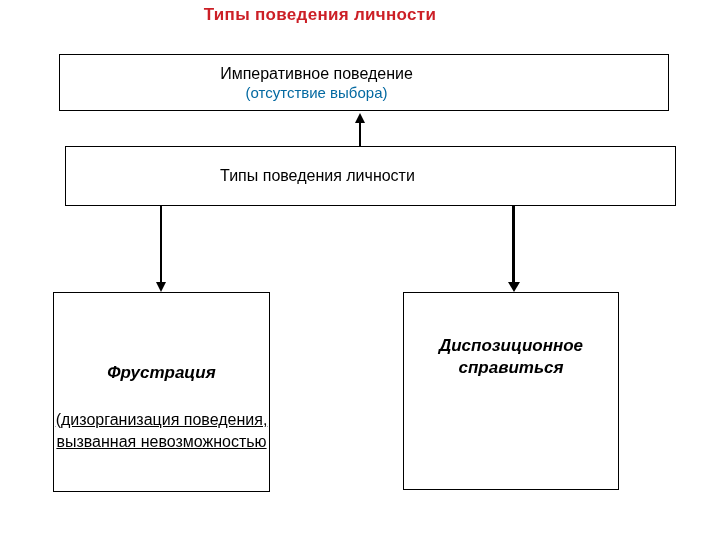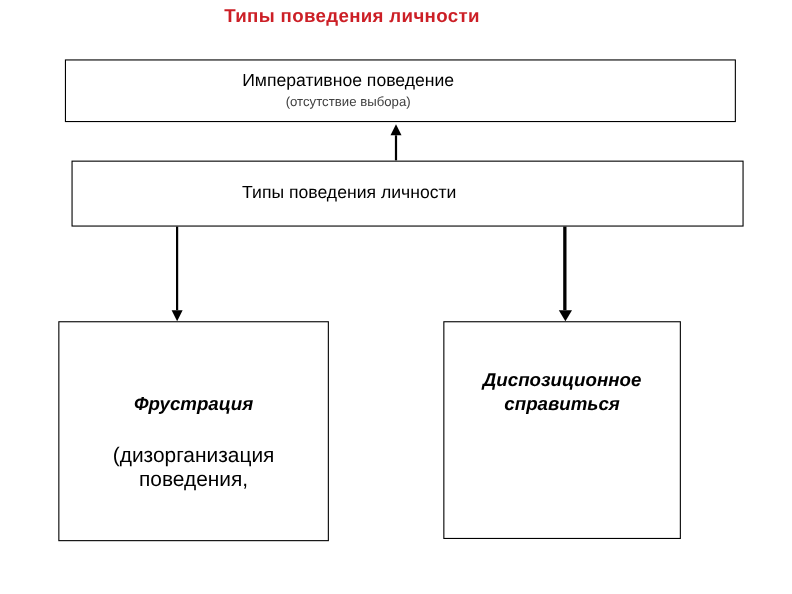--- a/index.html
+++ b/index.html
@@ -32,36 +32,37 @@
     box-sizing: border-box;
     display: flex;
     flex-direction: column;
     justify-content: center;
     align-items: center;
     text-align: center;
   }
 
   .box-imperative { left: 59px;  top: 54px;  width: 610px; height: 57px;  padding-right: 95px; }
   .box-types      { left: 65px;  top: 146px; width: 611px; height: 60px;  padding-right: 106px; }
-  .box-frustration   { left: 53px;  top: 292px; width: 246px; height: 200px; justify-content: flex-start; padding-top: 64px; }
+  .box-frustration   { left: 53px;  top: 292px; width: 217px; height: 200px; justify-content: center; padding-top: 30px; }
   .box-dispositional { left: 403px; top: 292px; width: 216px; height: 198px; justify-content: flex-start; padding-top: 42px; }
 
   .box-title    { font-size: 16px; line-height: 20px; }
-  .box-subtitle { font-size: 12px; line-height: 17px; color: #404040; }
+  .box-subtitle { font-size: 15px; line-height: 17px; color: #0369a1; }
 
   .leaf-title {
     font-size: 17px;
     font-weight: bold;
     font-style: italic;
     line-height: 22px;
   }
   .leaf-desc {
-    font-size: 19px;
+    font-size: 16px;
     line-height: 22px;
     margin-top: 25px;
+    text-decoration: underline;
   }
 
   .arrow {
     position: absolute;
     display: flex;
     flex-direction: column;
     align-items: center;
   }
   .arrow .shaft { flex: 1 1 auto; background: #000000; }
   .head-up {
@@ -115,20 +116,21 @@
 
   <div class="arrow arrow-down-right">
     <div class="shaft"></div>
     <div class="head-down"></div>
   </div>
 
   <div class="box box-frustration">
     <div class="leaf-title">Фрустрация</div>
     <div class="leaf-desc">
       <div>(дизорганизация поведения,</div>
+      <div>вызванная невозможностью</div>
     </div>
   </div>
 
   <div class="box box-dispositional">
     <div class="leaf-title">
       <div>Диспозиционное</div>
       <div>справиться</div>
     </div>
   </div>
 

